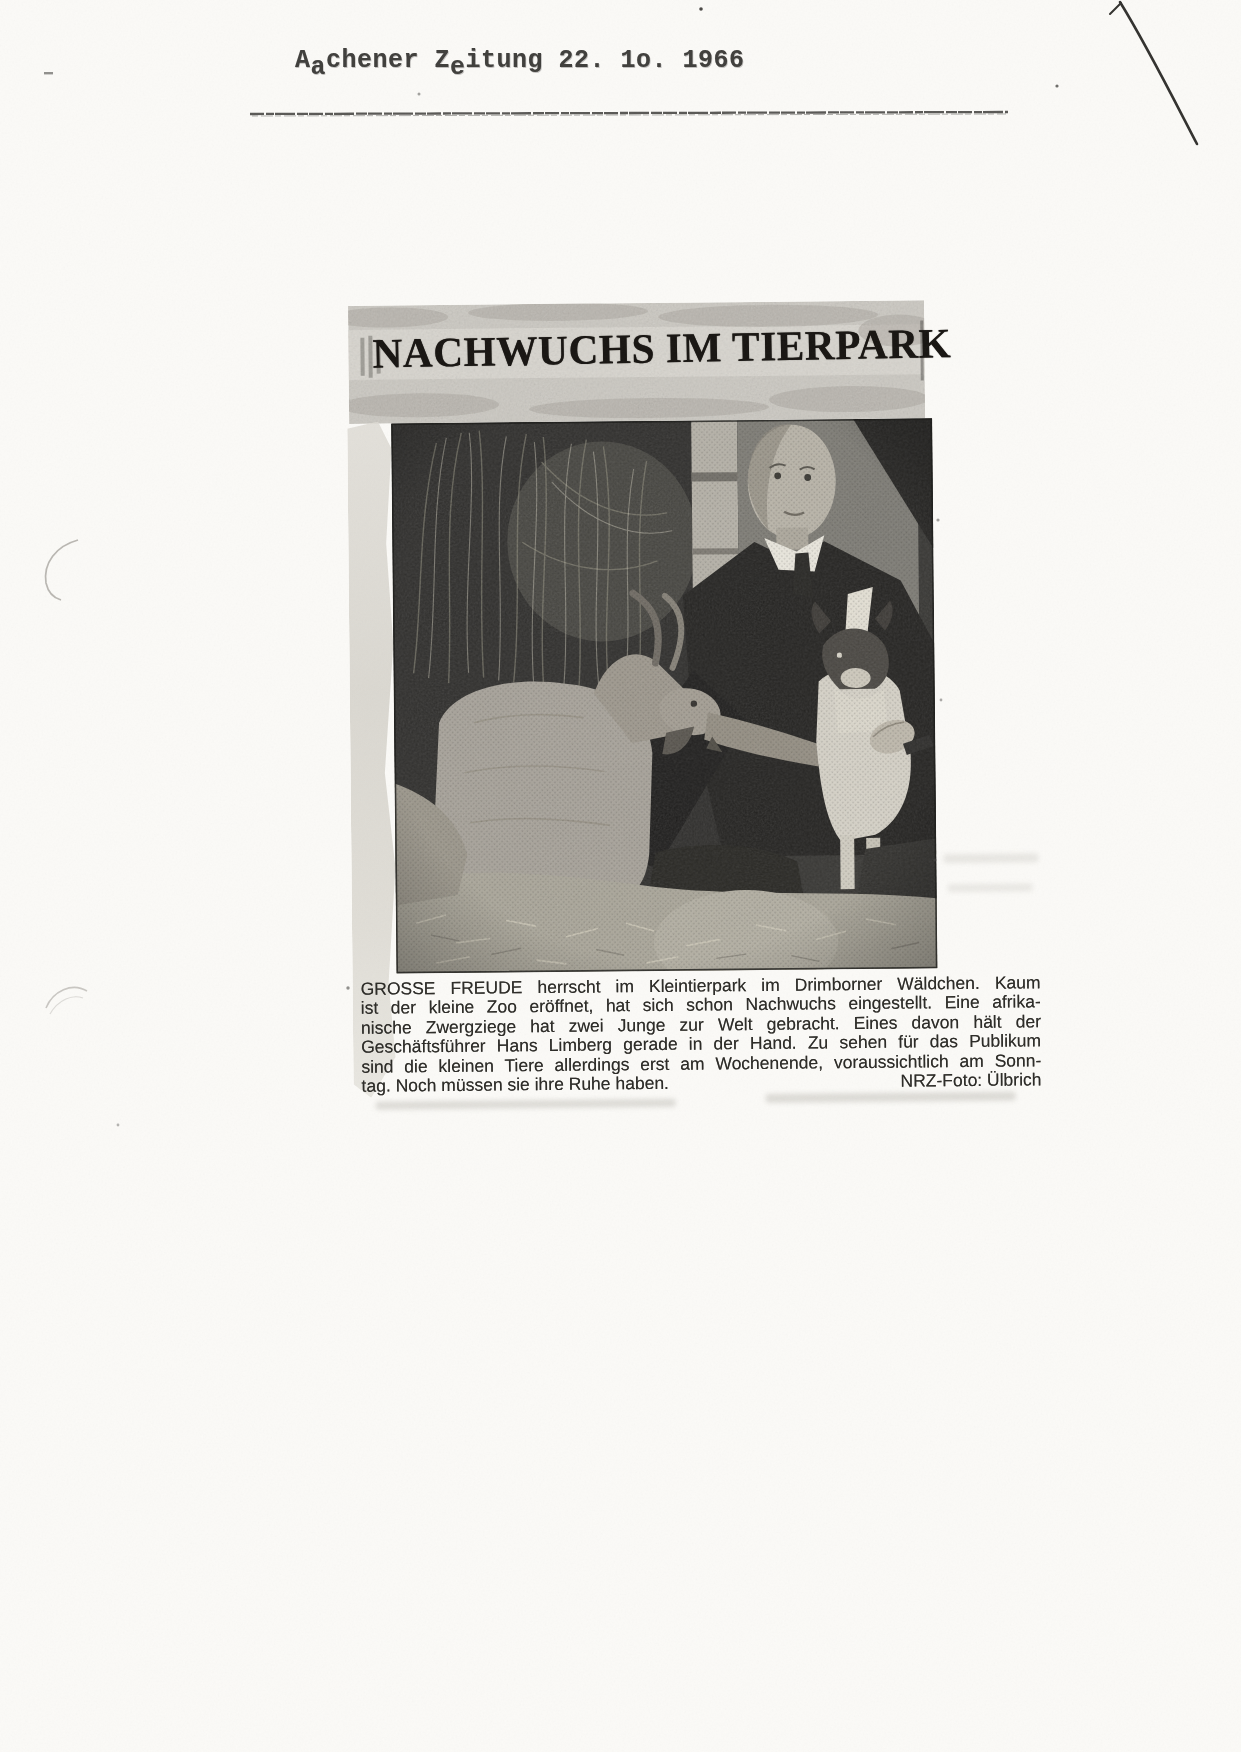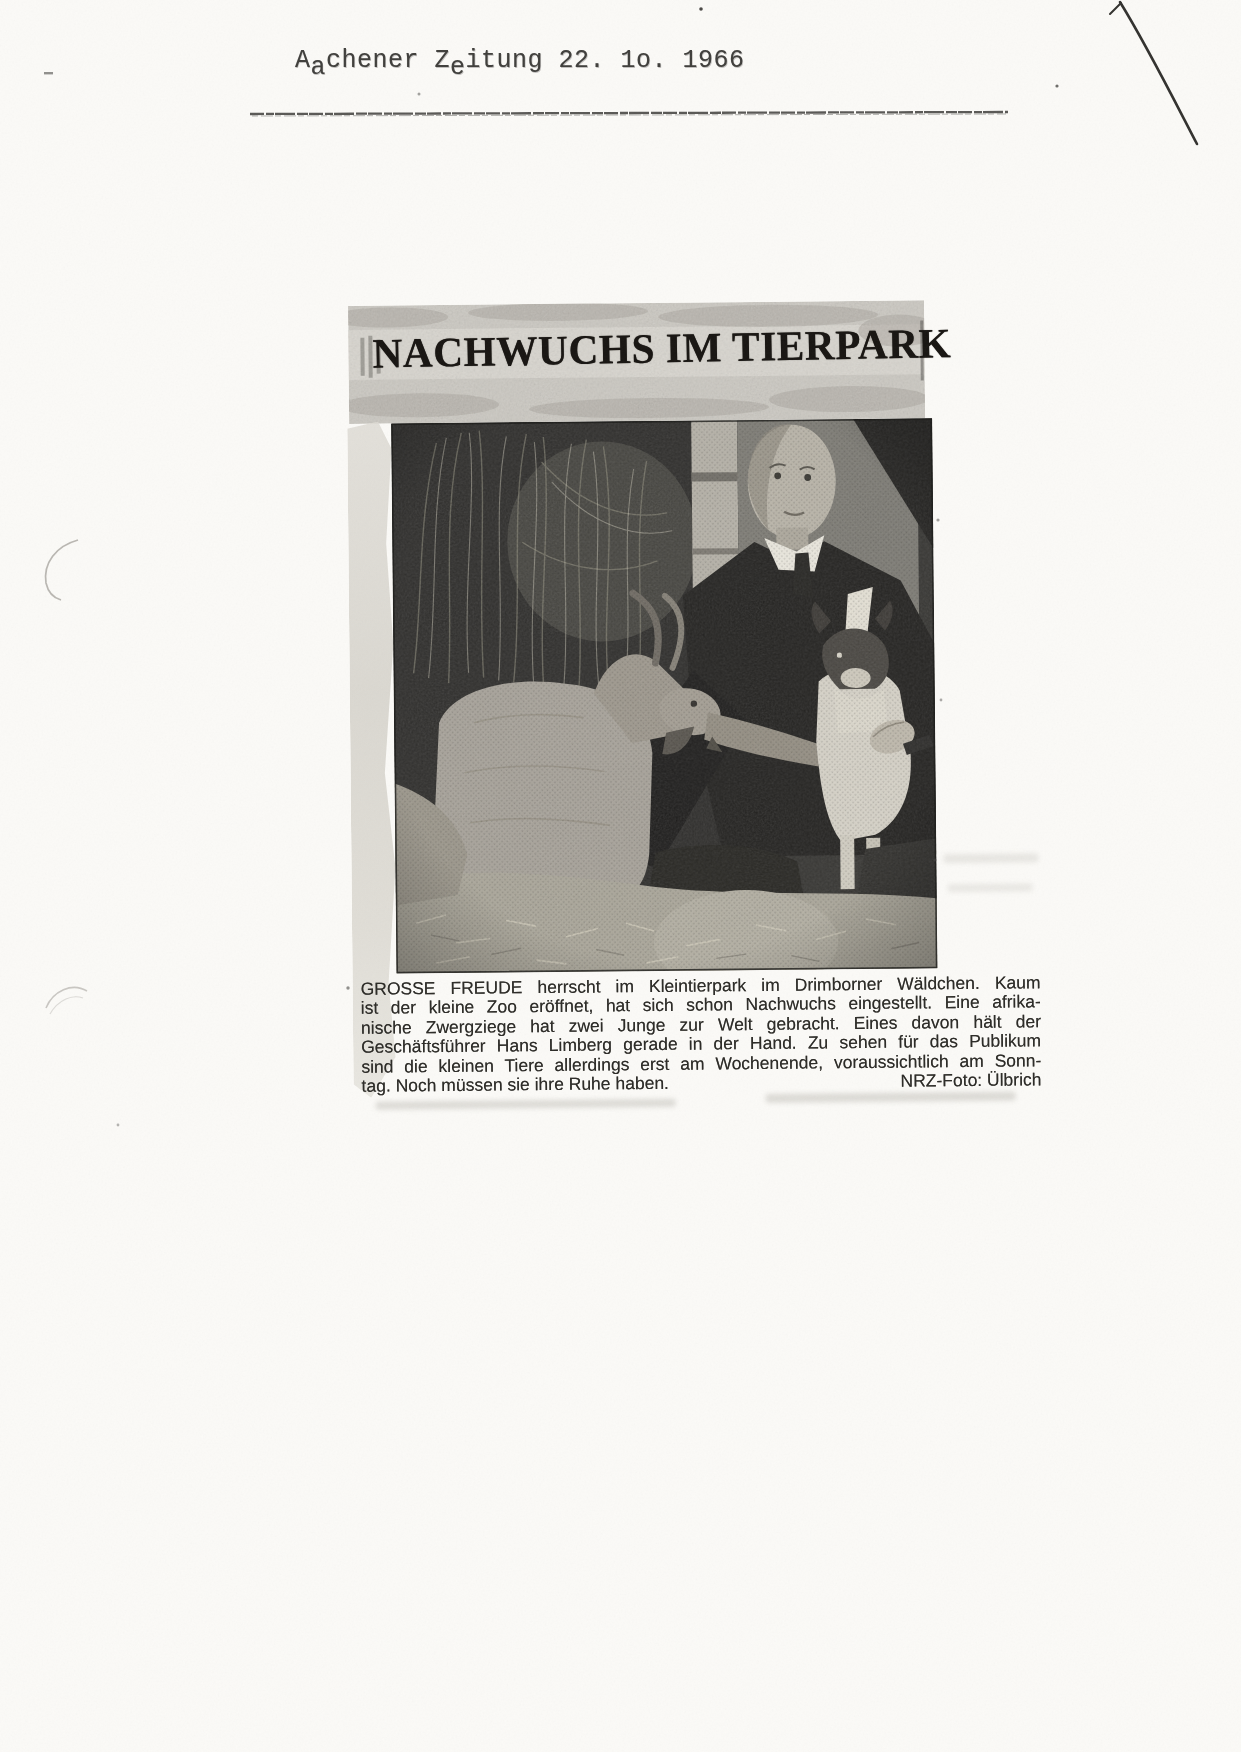--- a/index.html
+++ b/index.html
@@ -8,20 +8,21 @@
     background:var(--paper,#fbfaf7);
     font-family:"Liberation Sans","DejaVu Sans",sans-serif;
   }
   
   .typed-header{
     position:absolute;left:295px;top:46px;
     font-family:"Liberation Mono","DejaVu Sans Mono",monospace;
     font-size:25px;color:var(--typed-ink,#3f3e3b);
     white-space:pre;letter-spacing:.5px;
     text-shadow:.6px .6px 0 rgba(62,61,58,.3), -.3px 0 0 rgba(62,61,58,.2);
+    font-weight:bold;
   }
   .typed-header .sub{position:relative;top:7px;}
   
   .clipping{
     position:absolute;left:338px;top:302px;width:706px;height:818px;
     transform:rotate(-0.55deg);transform-origin:0 0;
   }
   .headline-band{position:absolute;left:10px;top:4px;width:576px;height:118px;}
   .headline-band svg{position:absolute;inset:0;}
   .headline{

